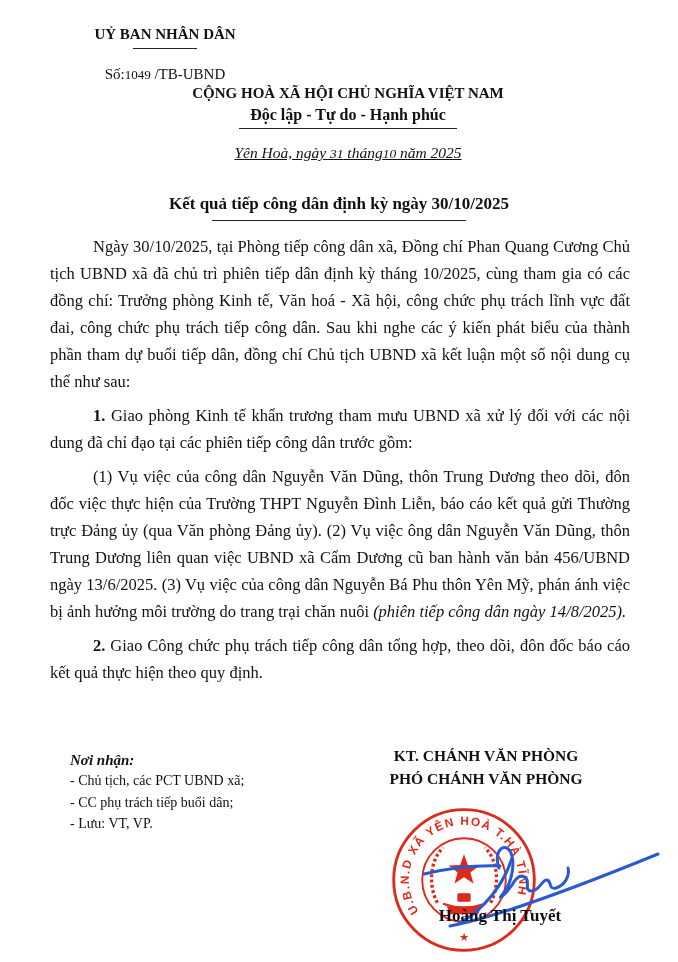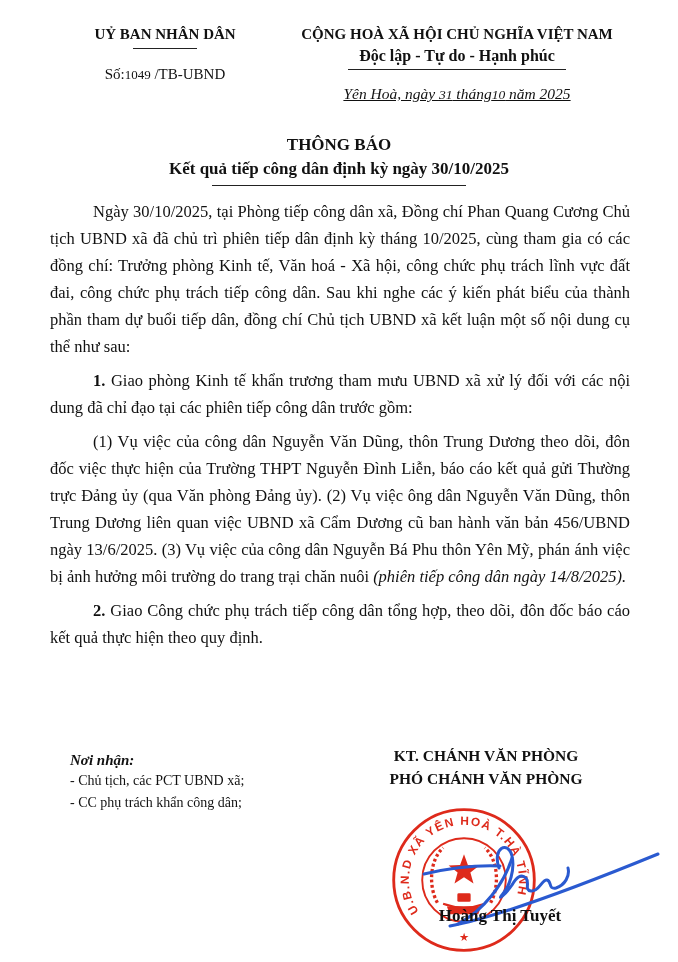--- a/index.html
+++ b/index.html
@@ -8,21 +8,21 @@
     position:relative;
     width:678px; height:962px;
     margin:0 auto;
     background:#ffffff;
     color:#111;
     font-family:"Liberation Serif","DejaVu Serif",serif;
     overflow:hidden;
     display:flex; flex-direction:column;
   }
   
-  .header { display:flex; padding:24px 38px 0 56px; }
+  .header { display:flex; padding:24px 38px 0 56px;flex-direction:column; }
   .hdr-left { width:218px; text-align:center; }
   .hdr-right { flex:1; text-align:center; }
   .org-line1 { font-weight:bold; font-size:15px; line-height:21px; }
   .org-line2 { font-weight:bold; font-size:15px; line-height:21px; }
   .rule { height:0; border-bottom:1.5px solid #222; }
   .rule-org { width:64px; margin:3px auto 0 auto; }
   .doc-no { margin-top:17px; font-size:15px; }
   .doc-no .no-val { font-size:13px; }
   .motto1 { font-weight:bold; font-size:15px; line-height:21px; }
   .motto2 { font-weight:bold; font-size:16px; line-height:22px; }
@@ -68,37 +68,37 @@
     </div>
     <div class="hdr-right">
       <div class="motto1">CỘNG HOÀ XÃ HỘI CHỦ NGHĨA VIỆT NAM</div>
       <div class="motto2">Độc lập - Tự do - Hạnh phúc</div>
       <div class="rule rule-motto"></div>
       <div class="date-line"><span>Yên Hoà, ngày </span><span class="d-sm">31</span><span> tháng</span><span class="d-sm">10</span><span>  năm 2025</span></div>
     </div>
   </div>
 
   <div class="title-block">
-    <div class="title-main">THÔNG BÁO</div>
     <div class="title-sub">Kết quả tiếp công dân định kỳ ngày 30/10/2025</div>
     <div class="rule rule-title"></div>
   </div>
 
   <div class="body-block">
     <p>Ngày 30/10/2025, tại Phòng tiếp công dân xã, Đồng chí Phan Quang Cương Chủ tịch UBND xã đã chủ trì phiên tiếp dân định kỳ tháng 10/2025, cùng tham gia có các đồng chí: Trưởng phòng Kinh tế, Văn hoá - Xã hội, công chức phụ trách lĩnh vực đất đai, công chức phụ trách tiếp công dân. Sau khi nghe các ý kiến phát biểu của thành phần tham dự buổi tiếp dân, đồng chí Chủ tịch UBND xã kết luận một số nội dung cụ thể như sau:</p>
     <p><span class="b">1.</span><span> Giao phòng Kinh tế khẩn trương tham mưu UBND xã xử lý đối với các nội dung đã chỉ đạo tại các phiên tiếp công dân trước gồm:</span></p>
     <p><span>(1) Vụ việc của công dân Nguyễn Văn Dũng, thôn Trung Dương theo dõi, đôn đốc việc thực hiện của Trường THPT Nguyễn Đình Liễn, báo cáo kết quả gửi Thường trực Đảng ủy (qua Văn phòng Đảng ủy). (2) Vụ việc ông dân Nguyễn Văn Dũng, thôn Trung Dương liên quan việc UBND xã Cẩm Dương cũ ban hành văn bản 456/UBND ngày 13/6/2025.  (3) Vụ việc của công dân Nguyễn Bá Phu thôn Yên Mỹ, phán ánh việc bị ảnh hưởng môi trường do trang trại chăn nuôi </span><span class="i">(phiên tiếp công dân ngày 14/8/2025).</span></p>
     <p><span class="b">2.</span><span> Giao Công chức phụ trách tiếp công dân tổng hợp, theo dõi, đôn đốc báo cáo kết quả thực hiện theo quy định.</span></p>
   </div>
 
   <div class="footer">
     <div class="recipients">
       <div class="recipients-title">Nơi nhận:</div>
       <div class="recipient-item">- Chủ tịch, các PCT UBND xã;</div>
-      <div class="recipient-item">- CC phụ trách khẩn công dân;</div>
+      <div class="recipient-item">- CC phụ trách tiếp buổi dân;</div>
+      <div class="recipient-item">- Lưu: VT, VP.</div>
     </div>
 
     <div class="signer">
       <div>KT. CHÁNH VĂN PHÒNG</div>
       <div>PHÓ CHÁNH VĂN PHÒNG</div>
     </div>
 
     <div class="seal-wrap">
       <svg width="152" height="152" viewBox="0 0 160 160">
         <g fill="none" stroke="#de2a1b">

